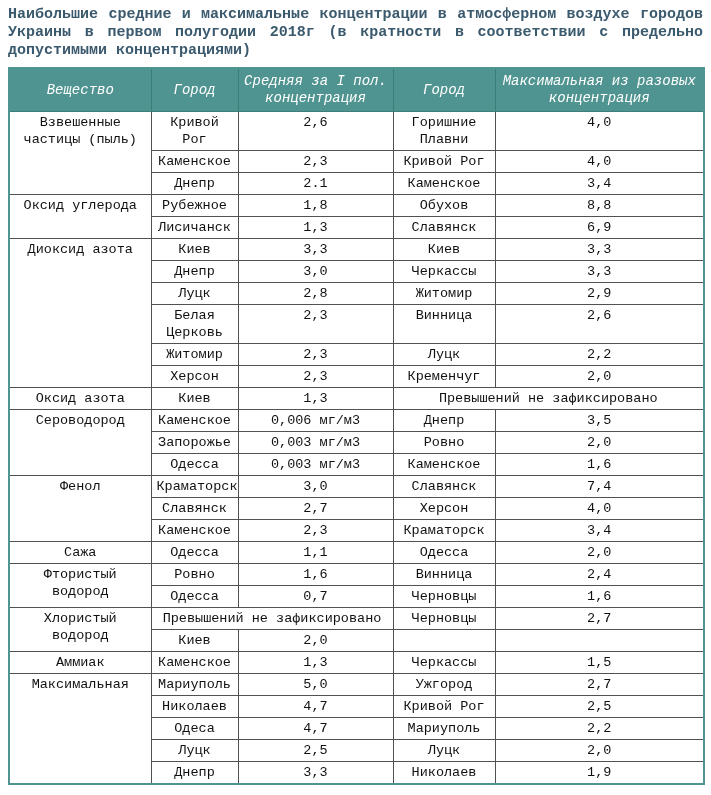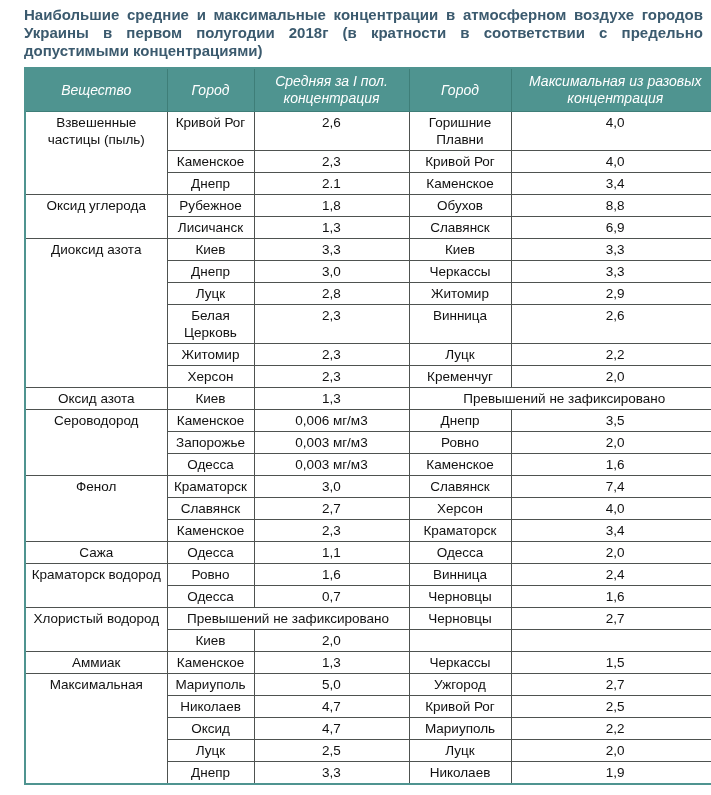--- a/index.html
+++ b/index.html
@@ -12,21 +12,22 @@
     --bg: #FFFFFF;
   }
   * { box-sizing: border-box; }
   html, body {
     margin: 0; padding: 0;
     background: var(--bg);
     font-family: "Liberation Sans", sans-serif;
   }
   .page {
     width: 711px;
-    padding: 4px 8px 8px 24px;
+    padding: 4px 8px 8px 8px;
+    font-family: Liberation Mono, monospace;
   }
   .title {
     margin: 2px 0 7px 0;
     font-size: 15px;
     font-weight: bold;
     color: var(--title-text);
     text-align: justify;
     line-height: 18px;
   }
   table.conc-table {
@@ -197,21 +198,21 @@
           <td class="value">3,4</td>
         </tr>
         <tr>
           <td class="substance">Сажа</td>
           <td class="city">Одесса</td>
           <td class="value">1,1</td>
           <td class="city">Одесса</td>
           <td class="value">2,0</td>
         </tr>
         <tr>
-          <td class="substance" rowspan="2">Краматорск водород</td>
+          <td class="substance" rowspan="2">Фтористый водород</td>
           <td class="city">Ровно</td>
           <td class="value">1,6</td>
           <td class="city">Винница</td>
           <td class="value">2,4</td>
         </tr>
         <tr>
           <td class="city">Одесса</td>
           <td class="value">0,7</td>
           <td class="city">Черновцы</td>
           <td class="value">1,6</td>
@@ -242,21 +243,21 @@
           <td class="city">Ужгород</td>
           <td class="value">2,7</td>
         </tr>
         <tr>
           <td class="city">Николаев</td>
           <td class="value">4,7</td>
           <td class="city">Кривой Рог</td>
           <td class="value">2,5</td>
         </tr>
         <tr>
-          <td class="city">Оксид</td>
+          <td class="city">Одеса</td>
           <td class="value">4,7</td>
           <td class="city">Мариуполь</td>
           <td class="value">2,2</td>
         </tr>
         <tr>
           <td class="city">Луцк</td>
           <td class="value">2,5</td>
           <td class="city">Луцк</td>
           <td class="value">2,0</td>
         </tr>

